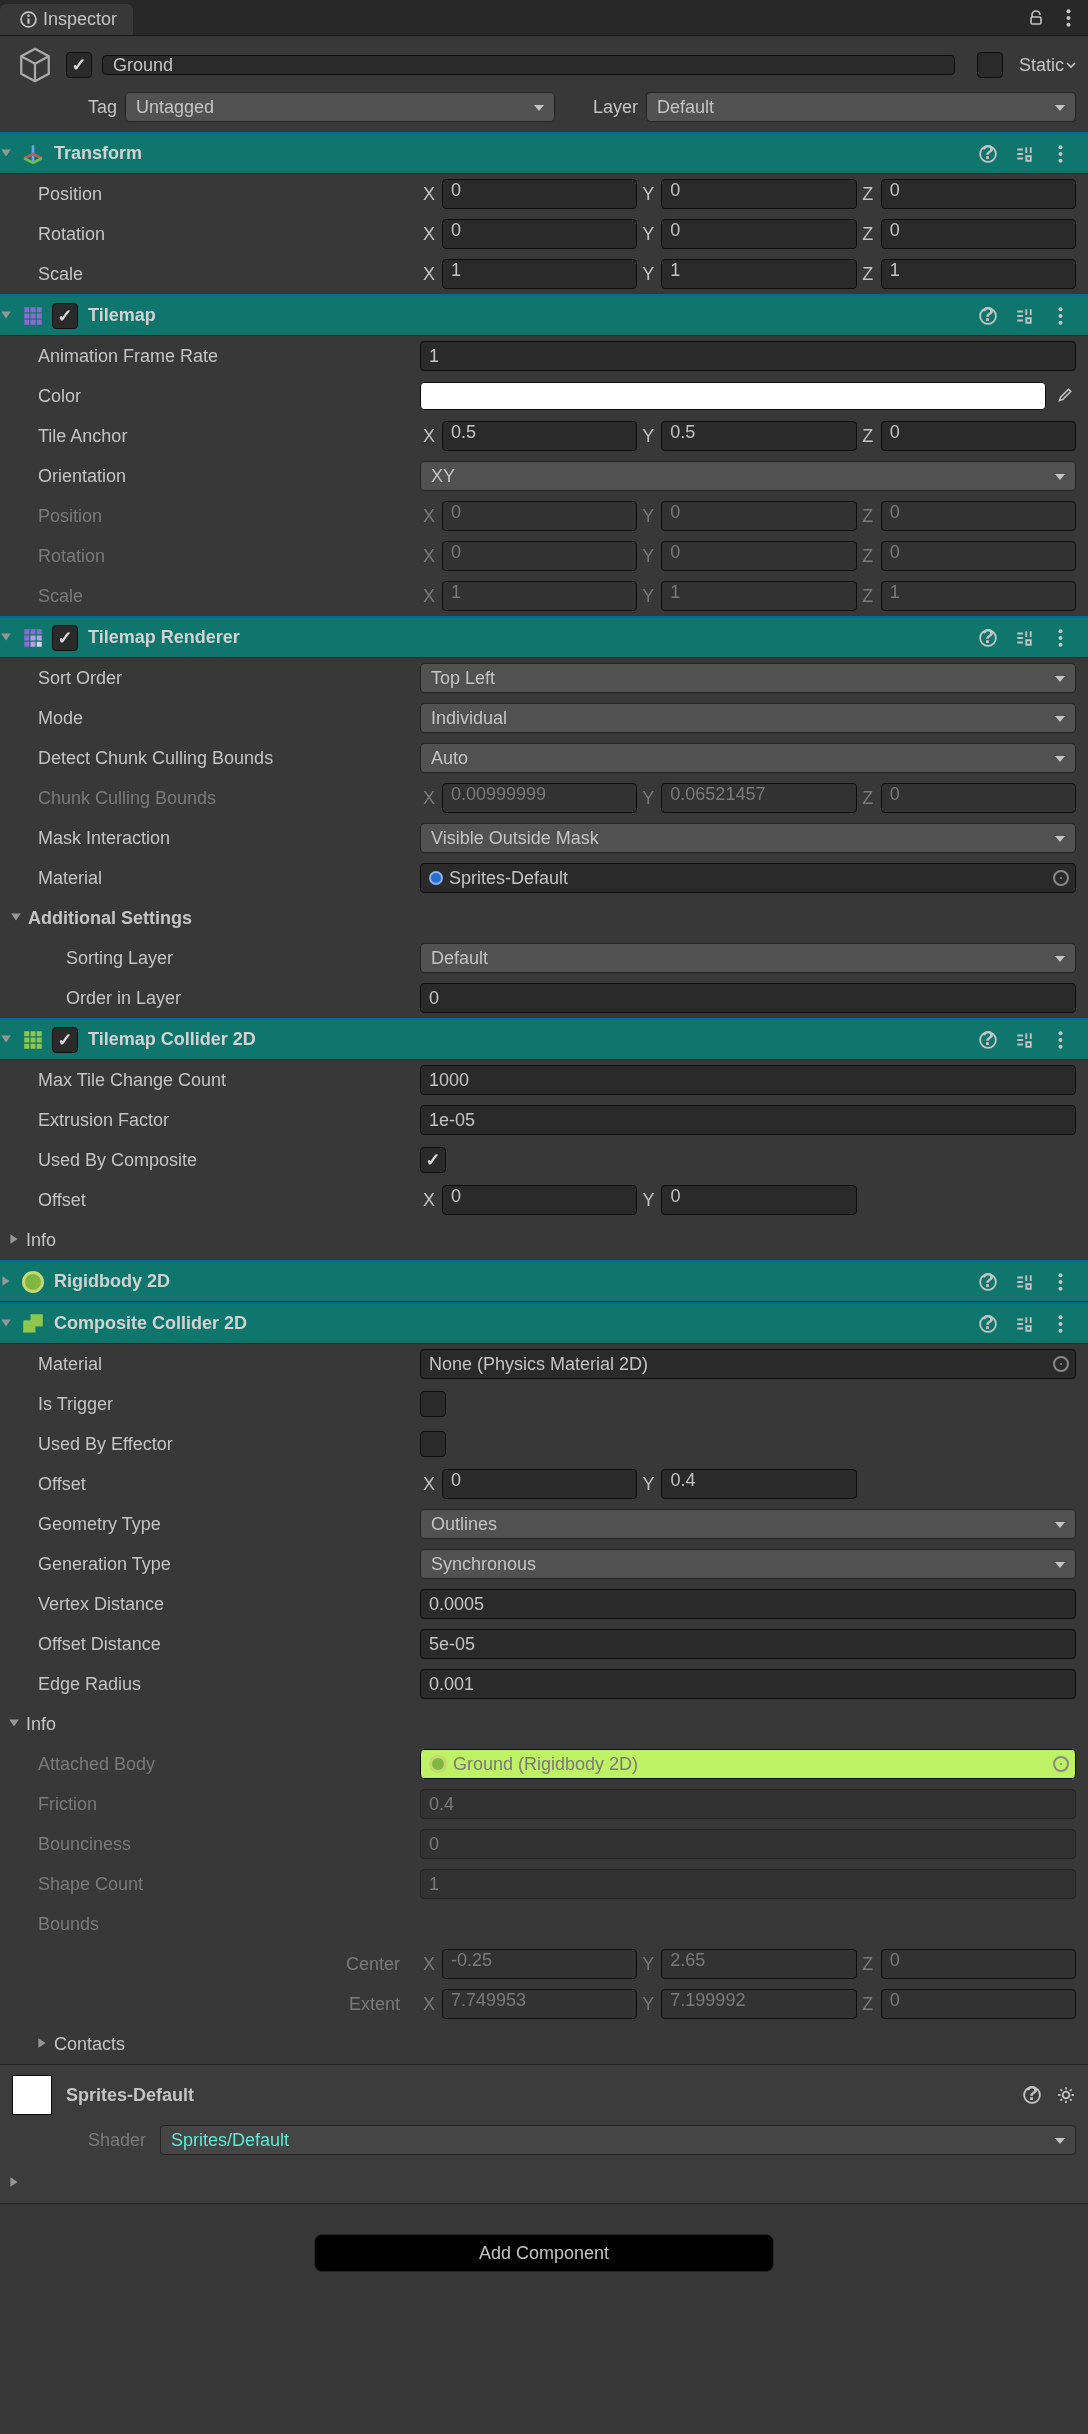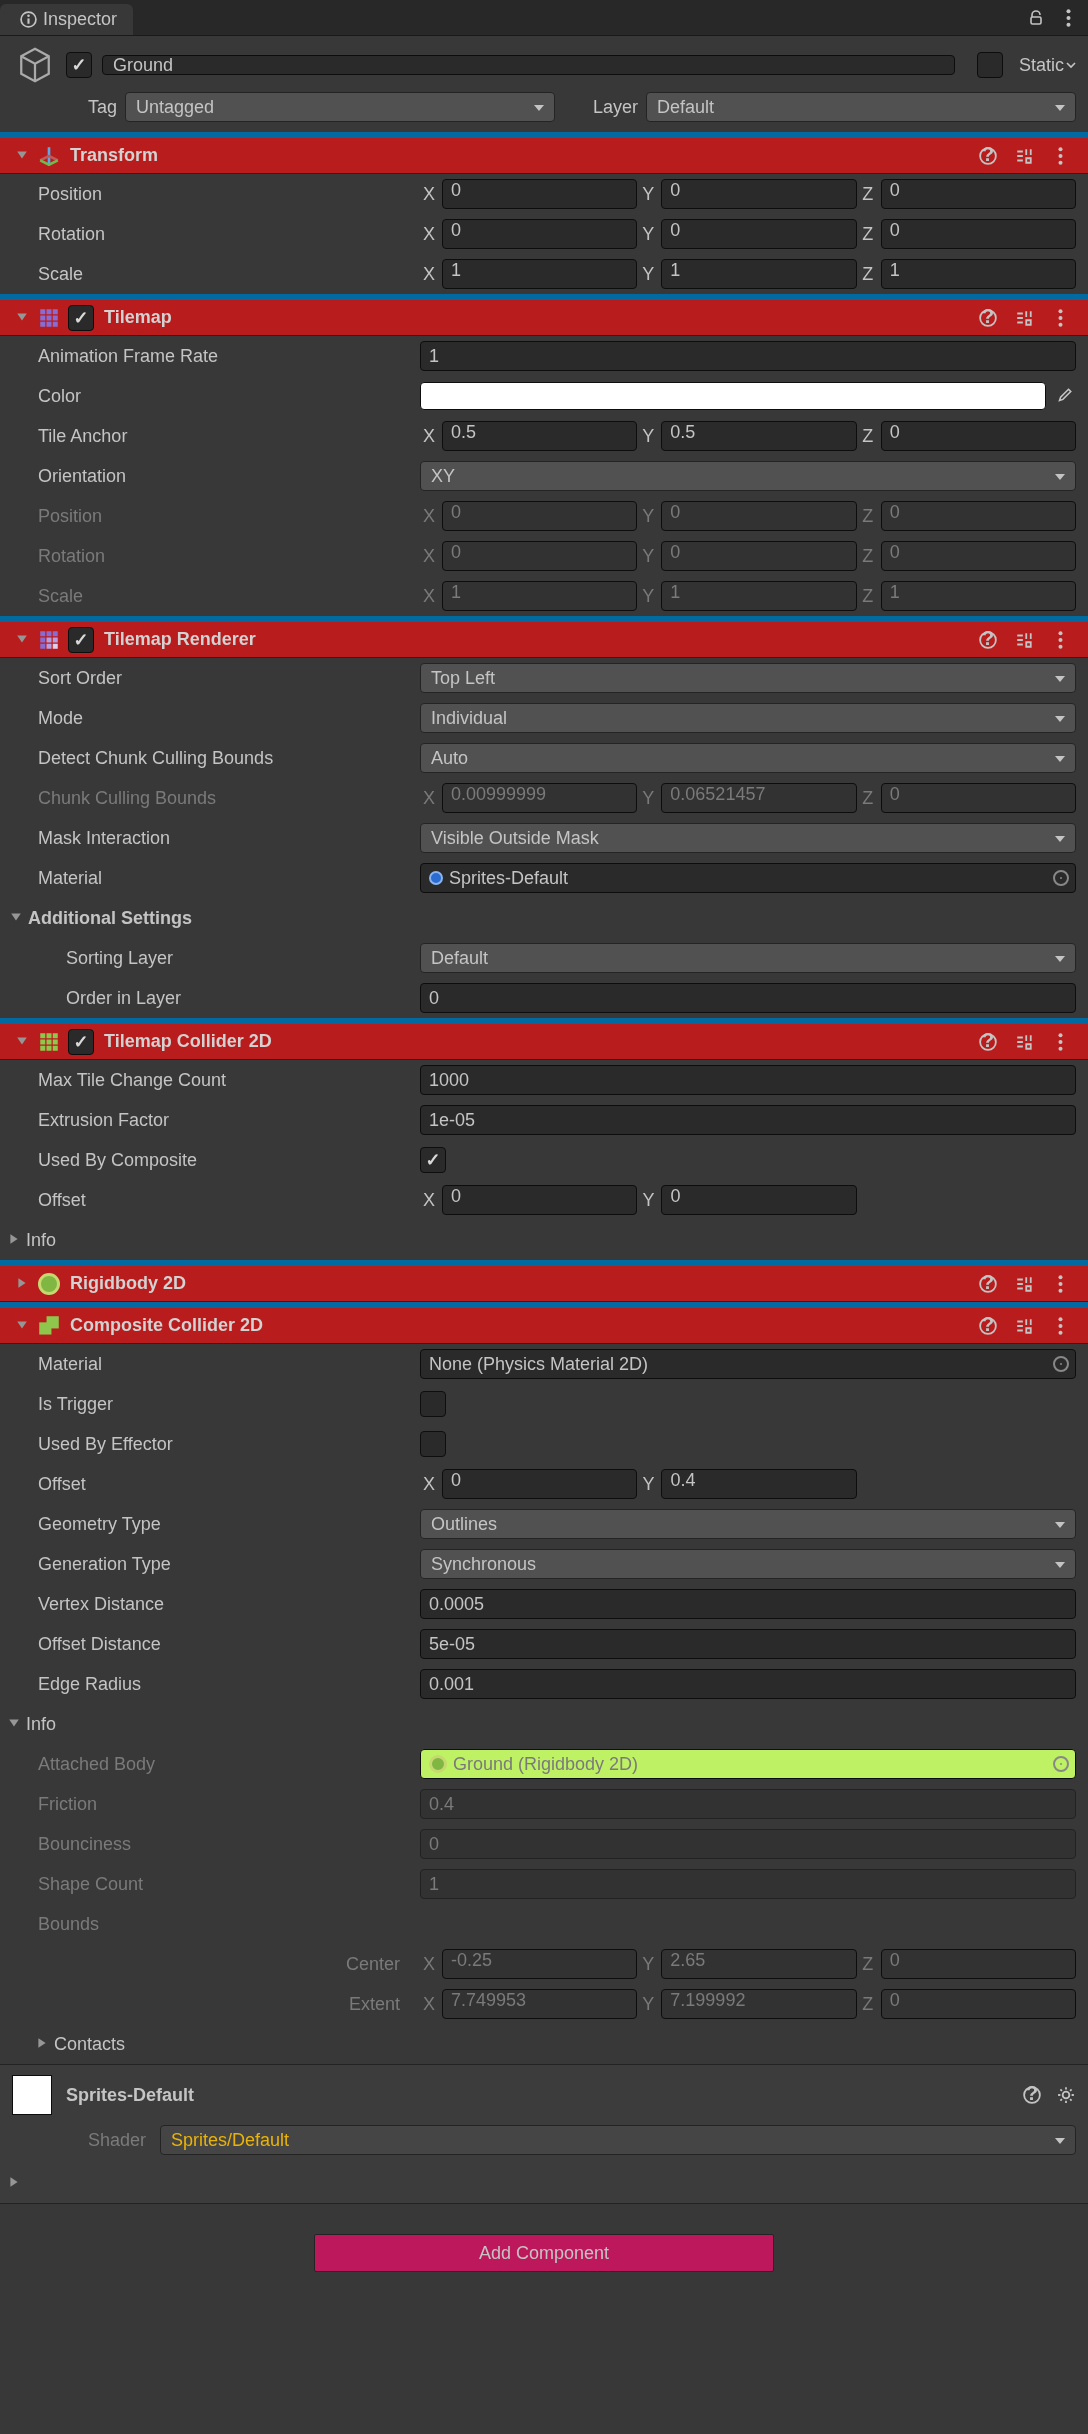--- a/index.html
+++ b/index.html
@@ -2,21 +2,21 @@
 <html><head>
 <meta charset="utf-8">
 <style>
 *{box-sizing:border-box;margin:0;padding:0;font-family:Arial,Helvetica,sans-serif;font-size:18px;color:#c4c4c4}
 body{background:#383838;width:1088px}
 .tab-bar{background:#282828;height:36px;display:flex;align-items:stretch;border-bottom:1px solid #1a1a1a}
 .tab{background:#383838;display:flex;align-items:center;padding:0 16px 0 20px;gap:6px;border-top-left-radius:6px;border-top-right-radius:6px;margin-top:4px}
 .tab-spacer{flex:1}
 .tab-right{display:flex;align-items:center;gap:12px;padding-right:10px}
 .row{display:flex;align-items:center;min-height:40px;padding:0 12px 0 10px}
-.header-row{background:#b91c1c;border-top:6px solid #0369a1;border-bottom:1px solid #232323;min-height:42px;padding-left:16px}
+.header-row{background:#0f766e;border-top:2px solid #0369a1;border-bottom:1px solid #232323;min-height:42px;padding-left:0}
 .header-row .title{font-weight:bold;color:#d2d2d2;margin-left:2px}
 .header-icons{margin-left:auto;display:flex;align-items:center;gap:16px;padding-right:6px}
 .foldout{width:14px;height:14px;display:inline-block;margin-right:4px}
 .foldout.open svg{transform:rotate(90deg)}
 .comp-icon{width:26px;height:26px;margin:0 6px 0 2px;display:flex;align-items:center;justify-content:center}
 .checkbox{width:26px;height:26px;background:#2a2a2a;border:1px solid #0e0e0e;border-radius:4px;display:flex;align-items:center;justify-content:center;flex-shrink:0}
 .checkbox.checked::after{content:"✓";color:#d8d8d8;font-size:18px;font-weight:bold}
 .label{width:410px;padding-left:28px;flex-shrink:0}
 .label.dim{color:#7a7a7a}
 .label.sub{padding-left:56px}
@@ -41,21 +41,21 @@
 .tag-label,.layer-label{color:#c4c4c4}
 .layer-label{margin-left:30px}
 .color-field{flex:1;height:28px;background:#ffffff;border:1px solid #0d0d0d;border-radius:4px}
 .eyedrop{width:24px;display:flex;align-items:center;justify-content:center;margin-left:6px}
 .material-row{display:flex;align-items:center;padding:10px 12px;border-top:1px solid #232323;gap:14px;background:#3c3c3c}
 .mat-preview{width:40px;height:40px;background:#fff;border:1px solid #0d0d0d}
 .mat-title{font-weight:bold}
 .shader-row{display:flex;align-items:center;padding:0 12px 8px 88px;gap:14px}
 .shader-row .shader-label{color:#7a7a7a}
 .add-comp-row{display:flex;justify-content:center;padding:30px 0 40px}
-.add-comp-btn{width:460px;height:38px;background:#be185d;border:1px solid #242424;border-radius:2px;display:flex;align-items:center;justify-content:center;color:#d8d8d8}
+.add-comp-btn{width:460px;height:38px;background:#000000;border:1px solid #242424;border-radius:8px;display:flex;align-items:center;justify-content:center;color:#d8d8d8}
 .obj-ref{flex:1;height:30px;background:#2a2a2a;border:1px solid #0d0d0d;border-radius:4px;padding:0 8px;display:flex;align-items:center;position:relative}
 .obj-ref.readonly{background:#bef264}
 .obj-ref .target{position:absolute;right:6px;width:16px;height:16px;border:2px solid #888;border-radius:50%}
 .obj-ref .target::after{content:"";position:absolute;left:5px;top:5px;width:2px;height:2px;background:#888;border-radius:50%}
 .sprite-dot{width:14px;height:14px;border-radius:50%;background:#2b6cd1;border:2px solid #8ab4f0;margin-right:6px;flex-shrink:0}
 .rb-dot{width:18px;height:18px;border-radius:50%;background:#7fb742;border:3px solid #c5d970;margin-right:6px;flex-shrink:0}
 .sep{height:1px;background:#232323}
 svg{display:block}
 .icon-btn{width:20px;height:20px;display:flex;align-items:center;justify-content:center}
 </style>
@@ -732,21 +732,21 @@
   <span class="icon-btn">
       <svg width="18" height="18" viewBox="0 0 16 16">
         <circle cx="8" cy="8" r="3" fill="none" stroke="#c4c4c4" stroke-width="1.6"></circle>
         <path d="M8 1v2M8 13v2M1 8h2M13 8h2M3 3l1.4 1.4M11.6 11.6L13 13M13 3l-1.4 1.4M4.4 11.6L3 13" stroke="#c4c4c4" stroke-width="1.6"></path>
       </svg>
     </span>
 </div>
 <div class="shader-row" style="background:#3c3c3c">
   <span class="shader-label">Shader</span>
   <div class="dropdown" style="background:#454545">
-      <span style="color:#eab308">Sprites/Default</span>
+      <span style="color:#5eead4">Sprites/Default</span>
     </div>
 </div>
 <div class="row" style="padding-left:8px;background:#3c3c3c">
     <span class="foldout">
       <svg width="12" height="12" viewBox="0 0 10 10">
         <path d="M2 1l6 4-6 4z" fill="#969696"></path>
       </svg>
     </span>
   </div>
 <div class="sep"></div>

